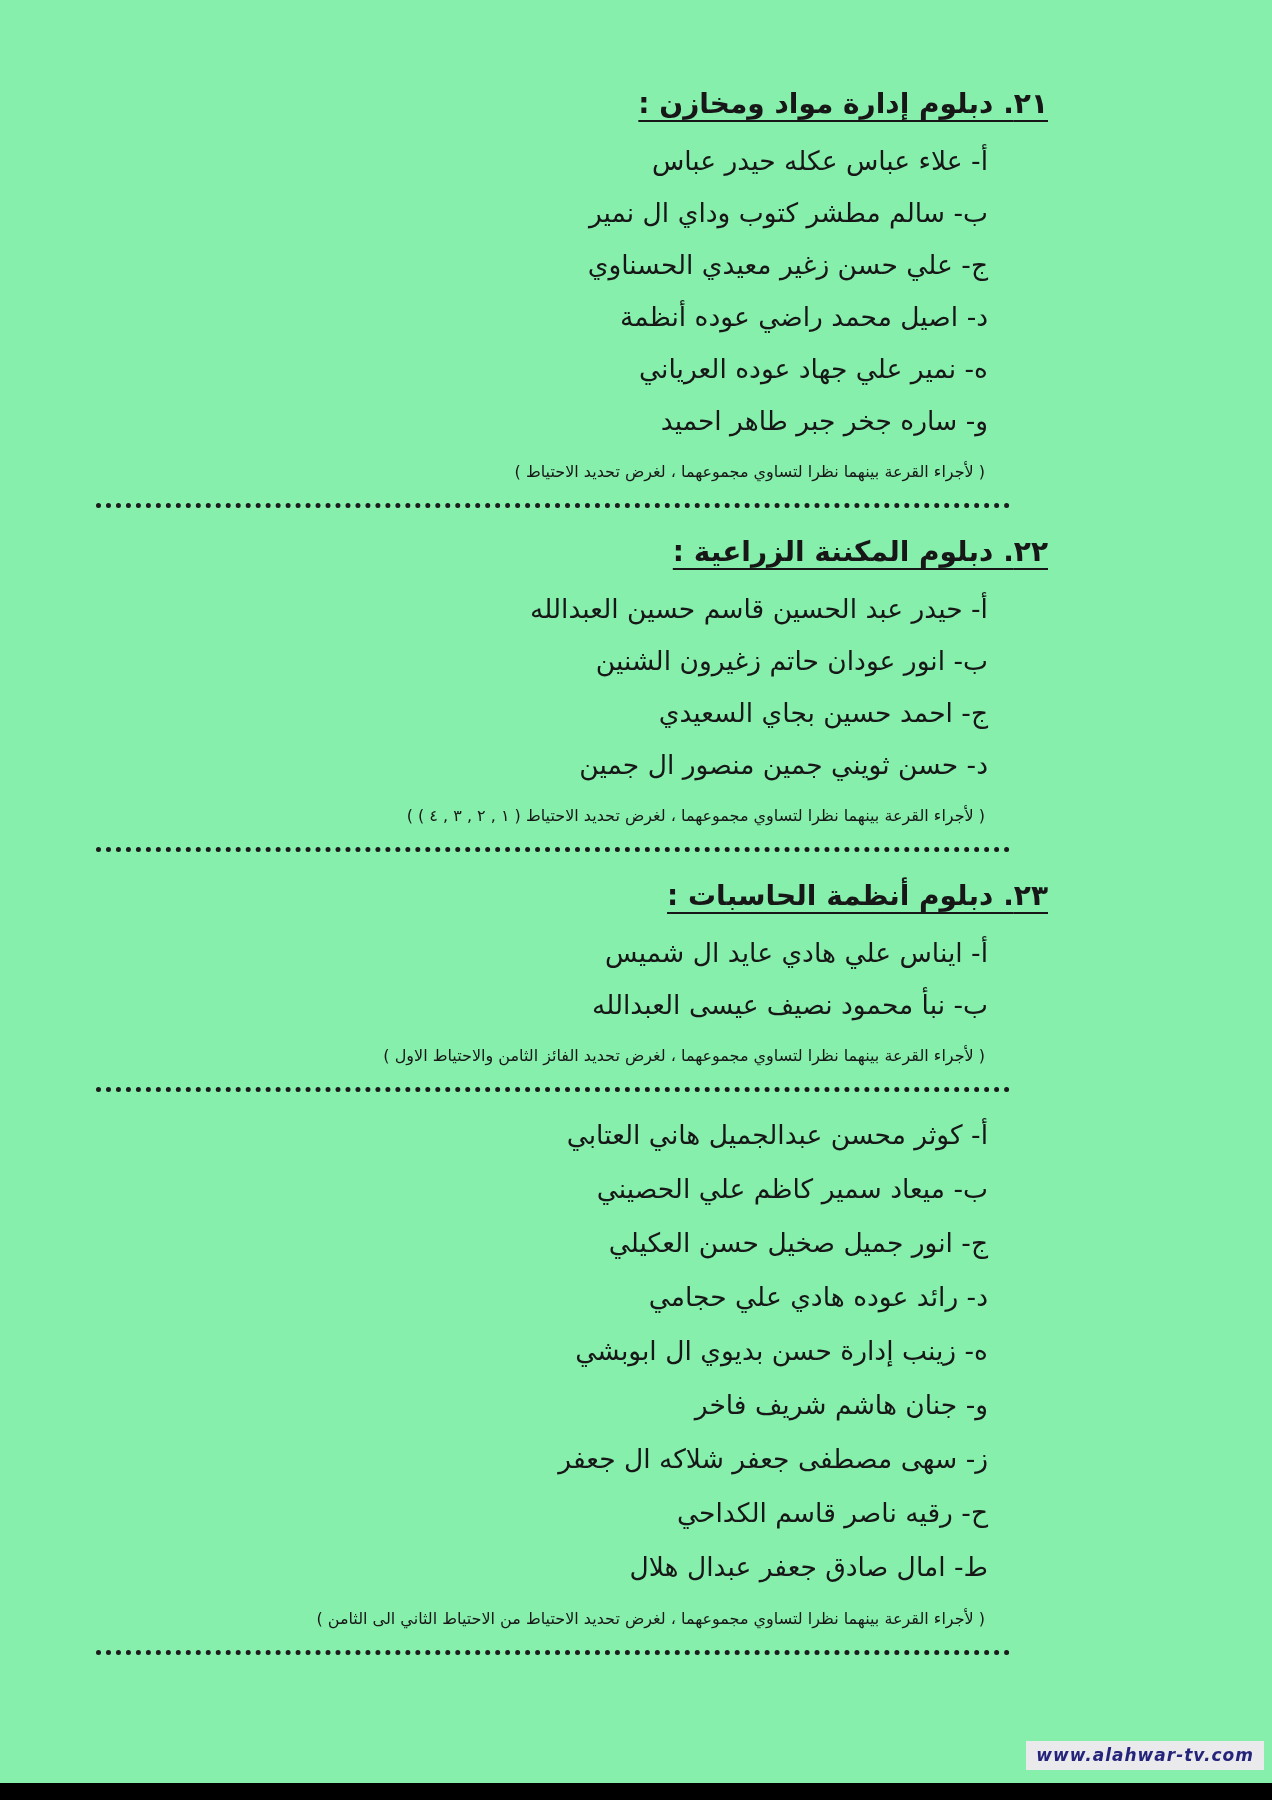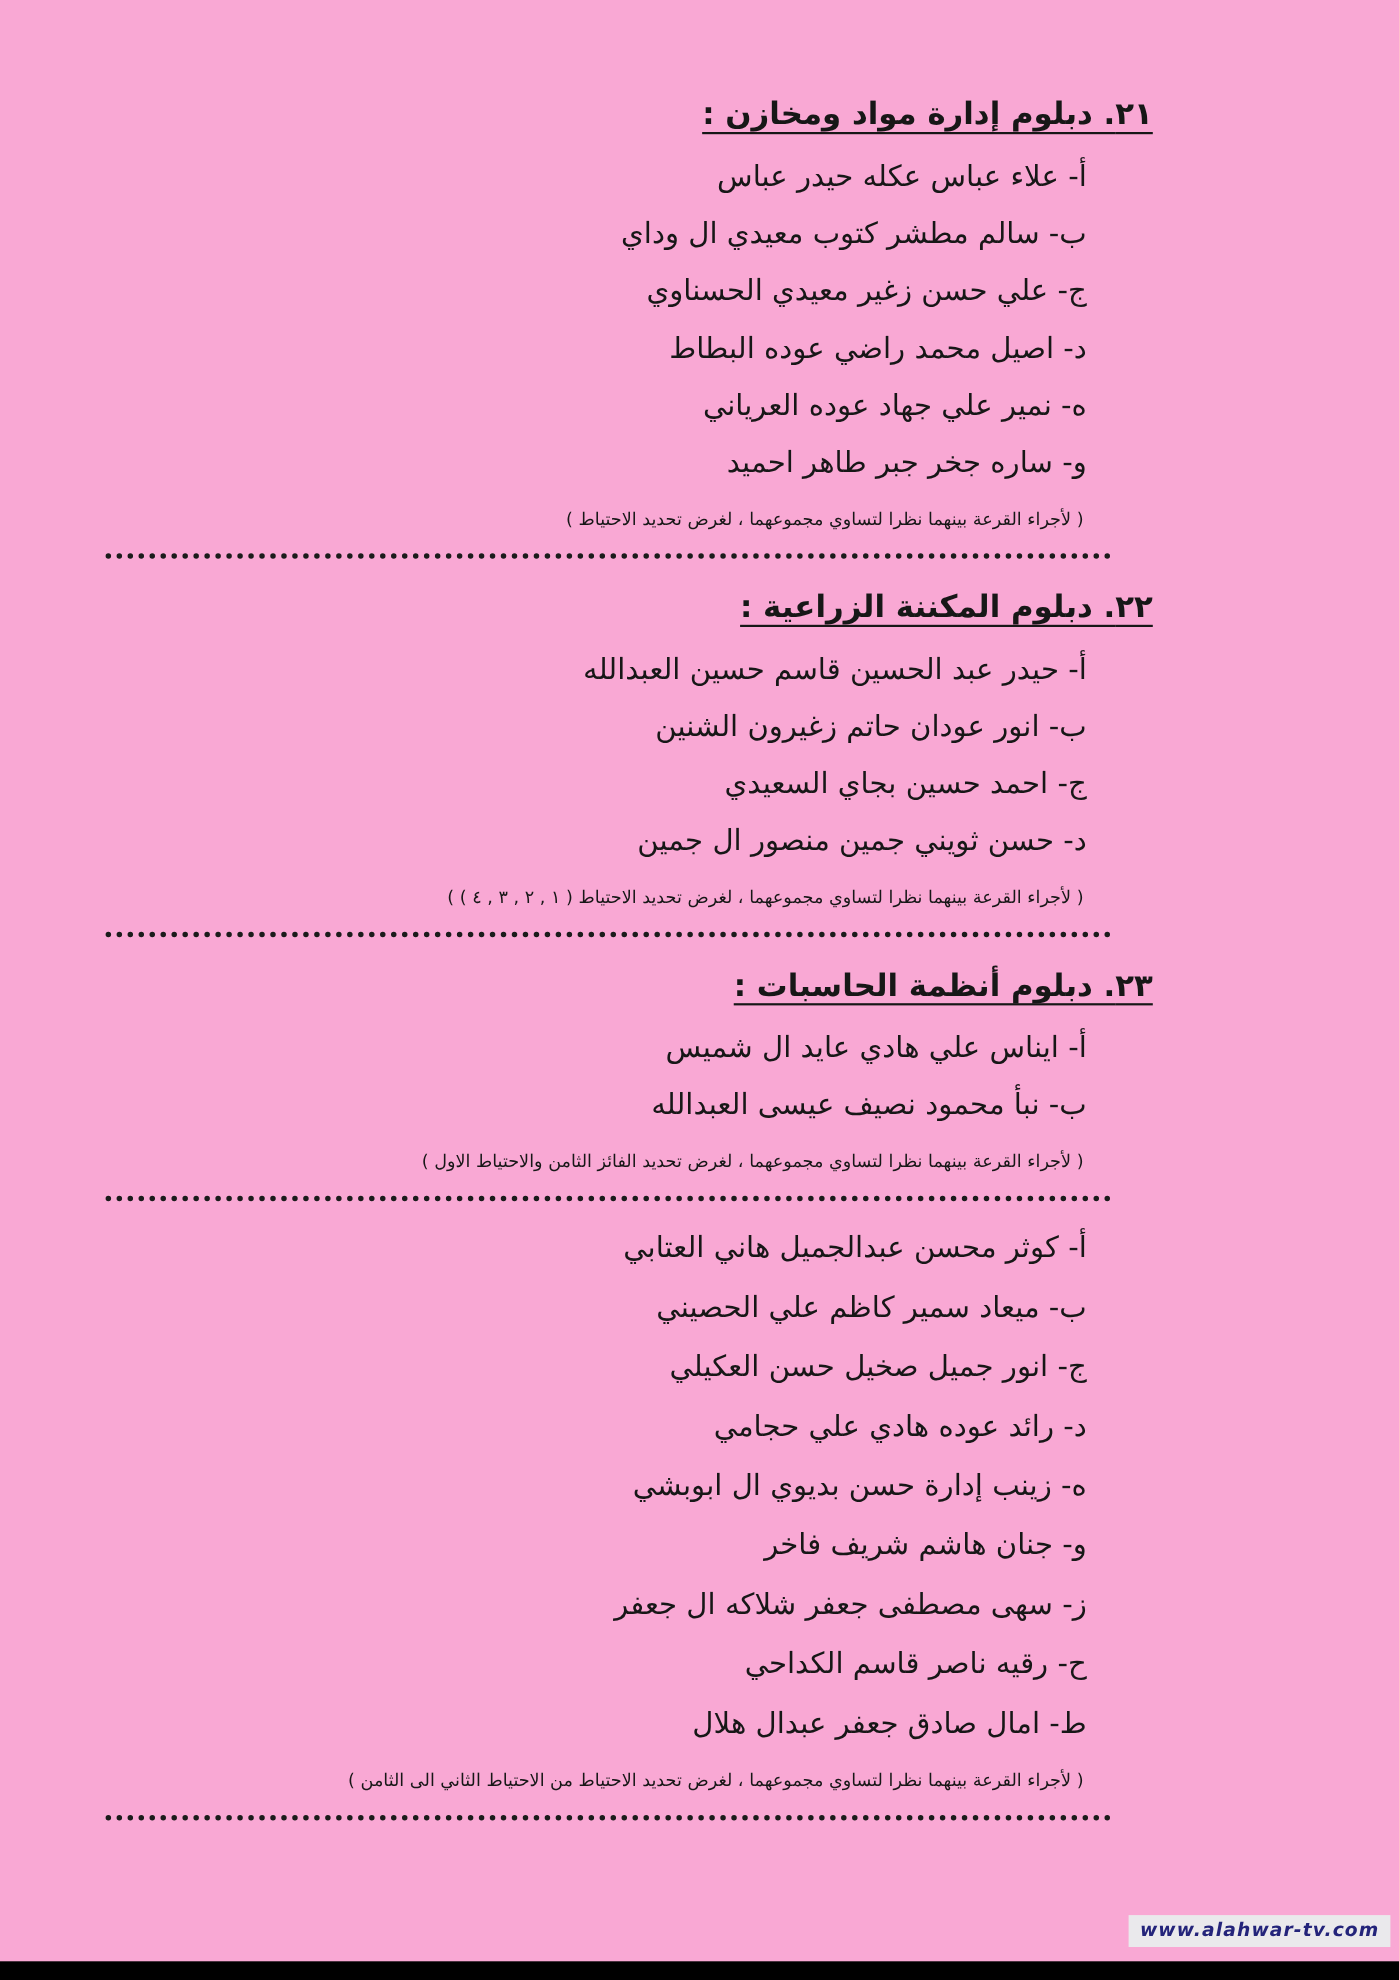--- a/index.html
+++ b/index.html
@@ -1,21 +1,21 @@
 <!DOCTYPE html>
 <html lang="ar"><head>
 <meta charset="utf-8">
 <style>
   html, body { margin: 0; padding: 0; background: #ffffff; }
 
   .page {
     position: relative;
     width: 1272px;
     height: 1800px;
-    background: #f9a8d4;
+    background: #86efac;
     overflow: hidden;
     font-family: "DejaVu Sans", sans-serif;
     color: #171717;
   }
 
   .content {
     position: absolute;
     inset: 0;
     direction: rtl;
     text-align: right;
@@ -85,23 +85,23 @@
   }
 </style>
 </head>
 <body>
 
 <div class="page">
   <div class="content">
       <div class="section">
         <div class="sec-header">٢١. دبلوم إدارة مواد ومخازن :</div>
         <div class="item">أ- علاء عباس عكله حيدر عباس</div>
-        <div class="item">ب- سالم مطشر كتوب معيدي ال وداي</div>
+        <div class="item">ب- سالم مطشر كتوب وداي ال نمير</div>
         <div class="item">ج- علي حسن زغير معيدي الحسناوي</div>
-        <div class="item">د- اصيل محمد راضي عوده البطاط</div>
+        <div class="item">د- اصيل محمد راضي عوده أنظمة</div>
         <div class="item">ه- نمير علي جهاد عوده العرياني</div>
         <div class="item">و- ساره جخر جبر طاهر احميد</div>
         <div class="note">( لأجراء القرعة بينهما نظرا لتساوي مجموعهما ، لغرض تحديد الاحتياط )</div>
         <div class="divider"></div>
       </div>
       <div class="section">
         <div class="sec-header">٢٢. دبلوم المكننة الزراعية :</div>
         <div class="item">أ- حيدر عبد الحسين قاسم حسين العبدالله</div>
         <div class="item">ب- انور عودان حاتم زغيرون الشنين</div>
         <div class="item">ج- احمد حسين بجاي السعيدي</div>

